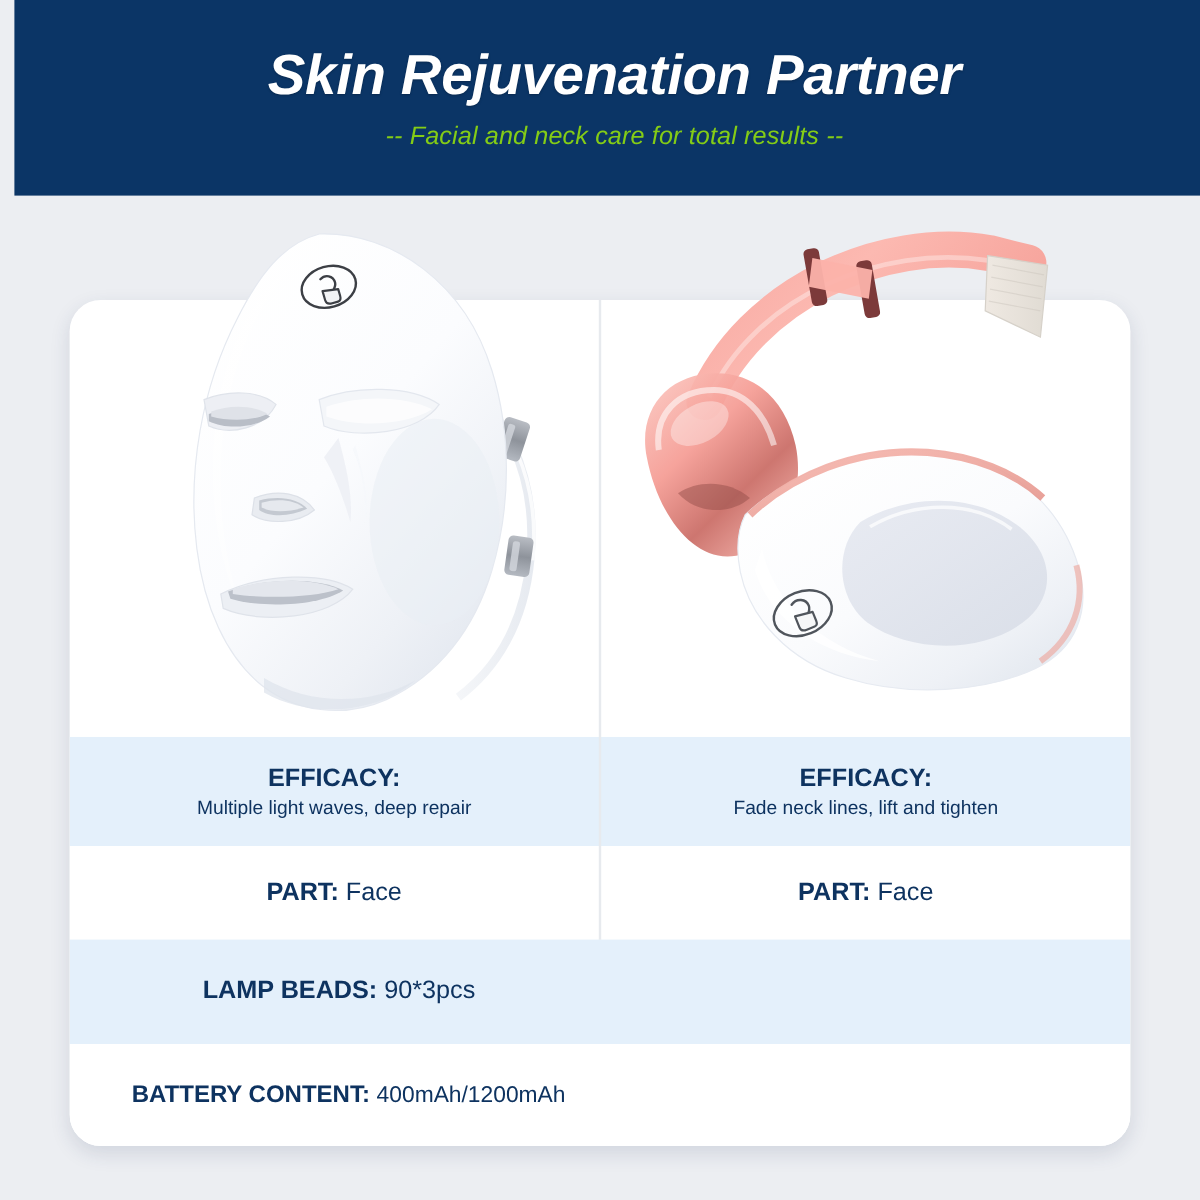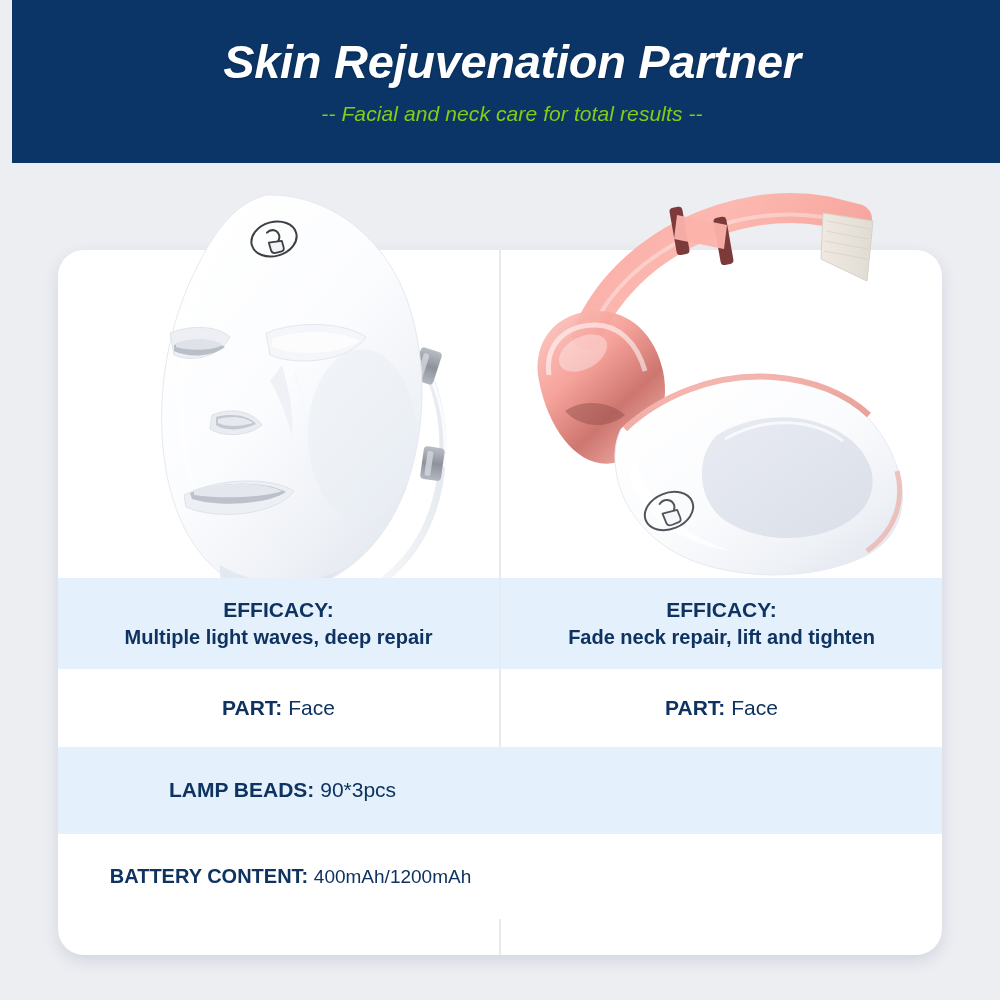--- a/index.html
+++ b/index.html
@@ -88,21 +88,21 @@
     position: absolute;
     overflow: visible;
   }
   .photo-left  { left: 70px;  top: 185px; width: 420px; height: 420px; }
   .photo-right { left: 505px; top: 185px; width: 430px; height: 420px; }
 
   
   .specs {
     position: absolute;
     left: 58px;
-    top: 578px;
+    top: 614px;
     width: 884px;
     height: 341px;
     border-bottom-left-radius: 26px;
     border-bottom-right-radius: 26px;
     overflow: hidden;
   }
   .spec-row {
     display: flex;
     width: 884px;
     box-sizing: border-box;
@@ -125,22 +125,22 @@
   .row-part     .spec-cell { height: 78px; }
   .row-beads    .spec-cell { height: 87px; padding-left: 16px; }
   .row-battery  .spec-cell { height: 85px; }
 
   .spec-key {
     font-size: 21px;
     font-weight: bold;
     line-height: 1.35;
   }
   .spec-val {
-    font-size: 20px;
-    font-weight: bold;
+    font-size: 16px;
+    font-weight: normal;
     line-height: 1.35;
   }
   .spec-inline {
     font-size: 21px;
     line-height: 1.35;
     white-space: nowrap;
   }
   .spec-inline .k { font-weight: bold; }
   .spec-inline .v { font-weight: normal; }
   .row-battery .spec-inline { font-size: 20px; margin-left: 24px; }
@@ -335,21 +335,21 @@
 
   <div class="specs">
 
     <div class="spec-row shade row-efficacy">
       <div class="spec-cell">
         <div class="spec-key">EFFICACY:</div>
         <div class="spec-val">Multiple light waves, deep repair</div>
       </div>
       <div class="spec-cell right-cell">
         <div class="spec-key">EFFICACY:</div>
-        <div class="spec-val">Fade neck repair, lift and tighten</div>
+        <div class="spec-val">Fade neck lines, lift and tighten</div>
       </div>
     </div>
 
     <div class="spec-row plain row-part">
       <div class="spec-cell">
         <div class="spec-inline">
           <span class="k">PART: </span>
           <span class="v">Face</span>
         </div>
       </div>

